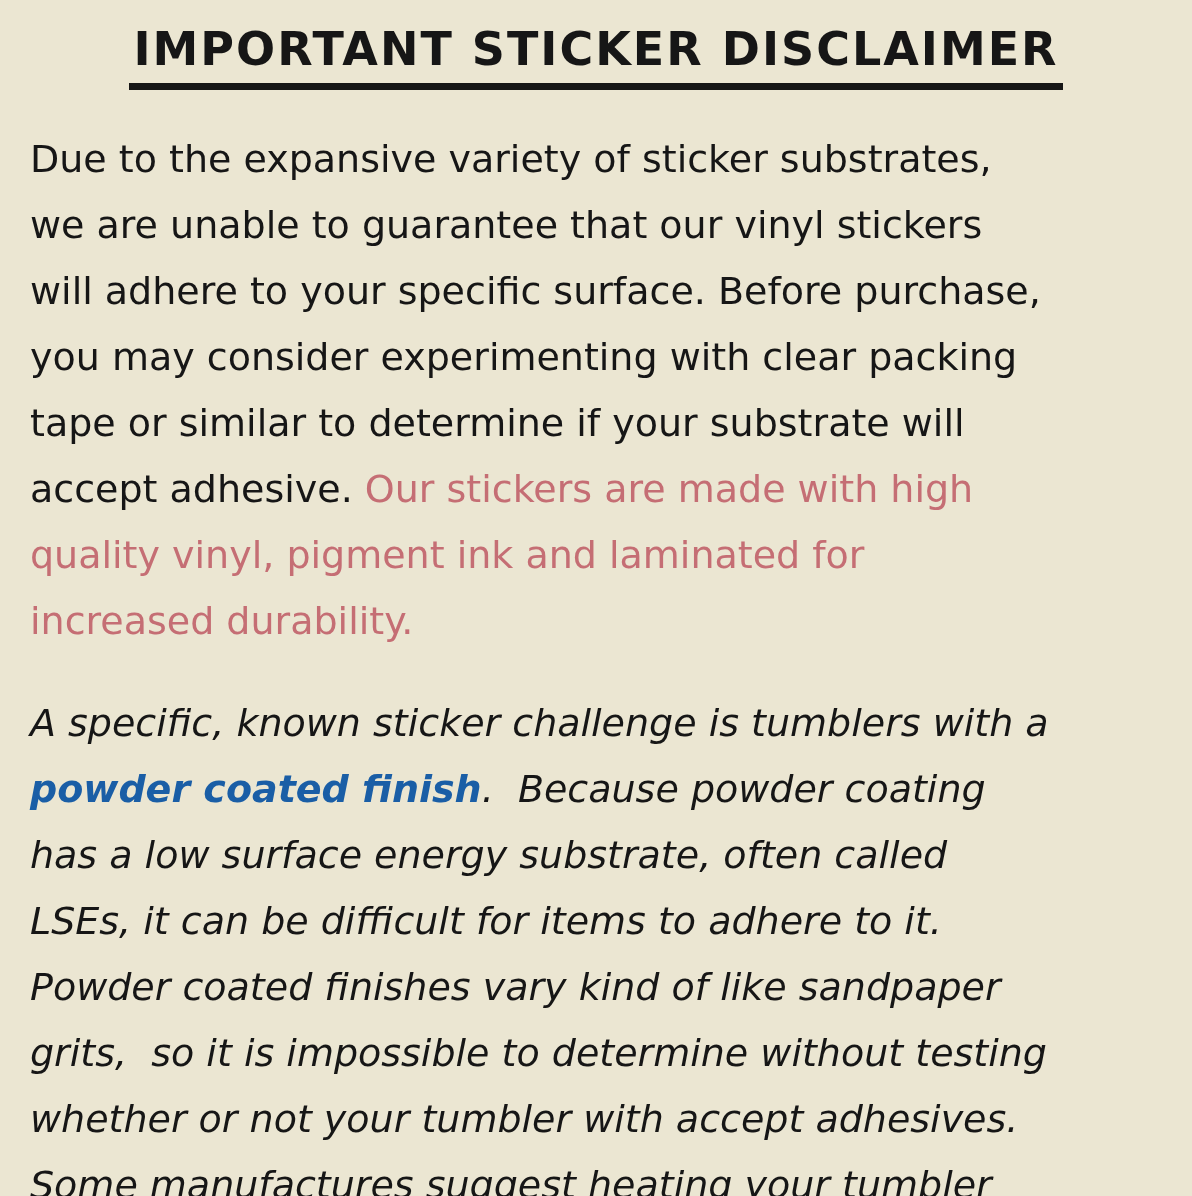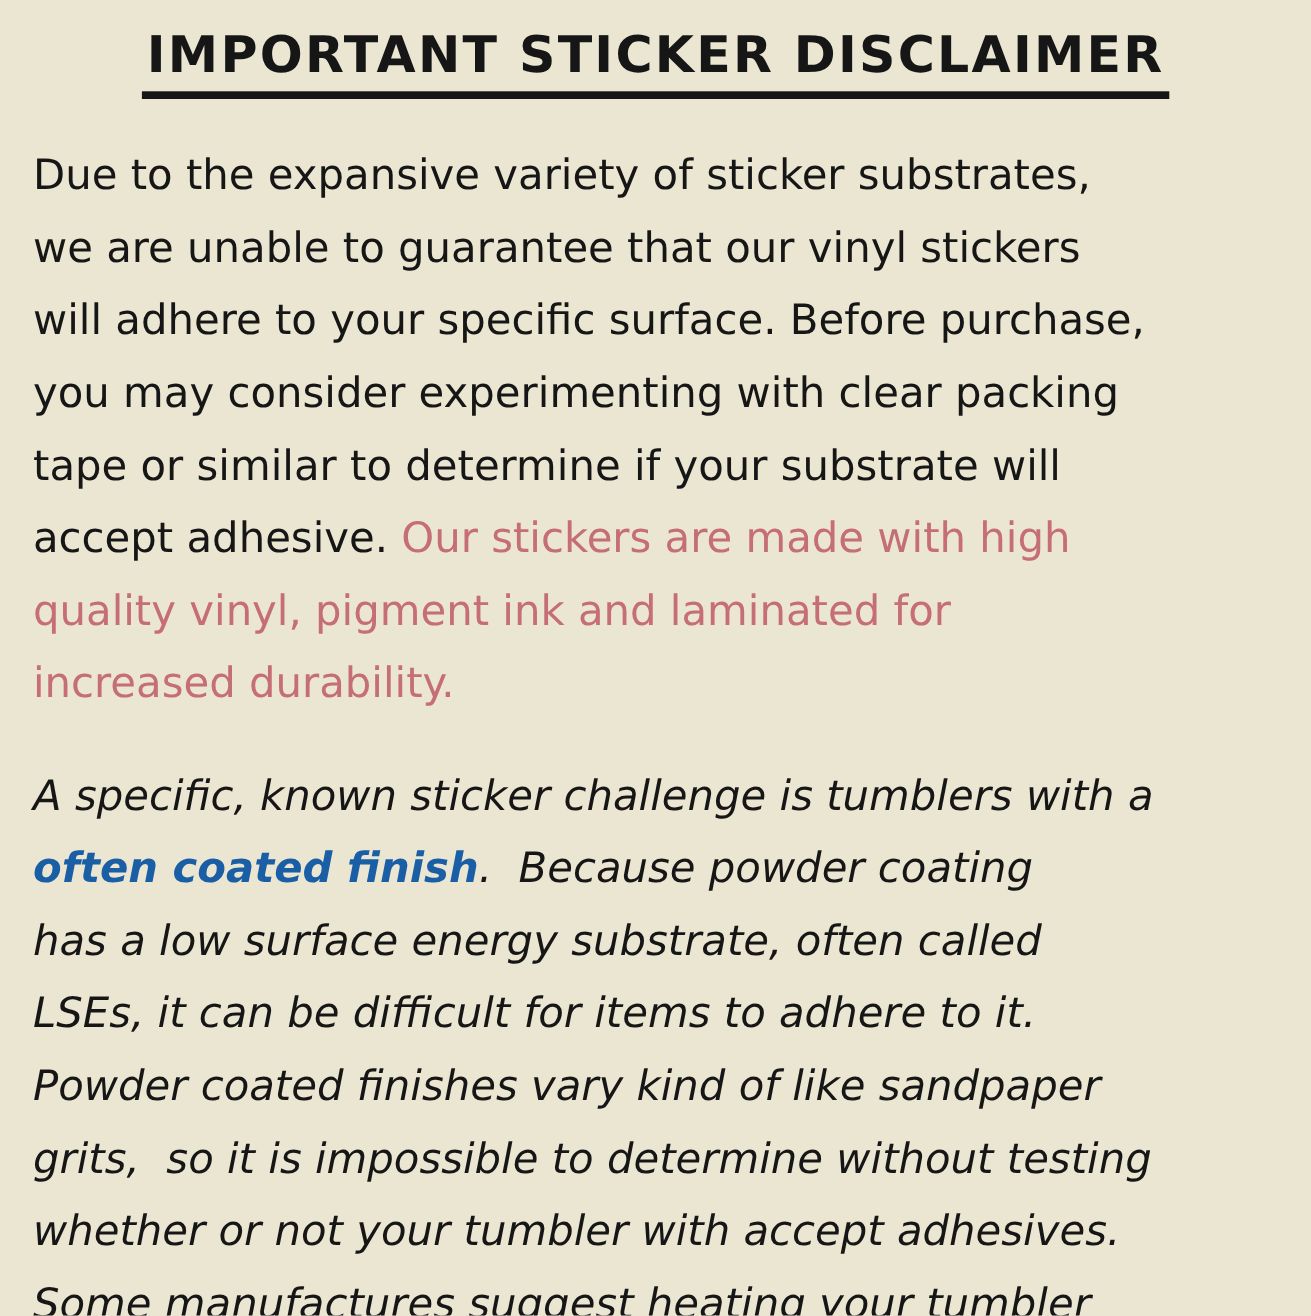--- a/index.html
+++ b/index.html
@@ -67,21 +67,21 @@
   <p class="para"><span class="seg-black">Due to the expansive variety of sticker substrates,
 we are unable to guarantee that our vinyl stickers
 will adhere to your specific surface. Before purchase,
 you may consider experimenting with clear packing
 tape or similar to determine if your substrate will
 accept adhesive. </span><span class="seg-red">Our stickers are made with high
 quality vinyl, pigment ink and laminated for
 increased durability.</span></p>
 
   <p class="para"><span class="seg-black">A specific, known sticker challenge is tumblers with a
-</span><span class="seg-blue">often coated finish</span><span class="seg-black">.  Because powder coating
+</span><span class="seg-blue">powder coated finish</span><span class="seg-black">.  Because powder coating
 has a low surface energy substrate, often called
 LSEs, it can be difficult for items to adhere to it.
 Powder coated finishes vary kind of like sandpaper
 grits,  so it is impossible to determine without testing
 whether or not your tumbler with accept adhesives.
 Some manufactures suggest heating your tumbler
 before applying your stickers to increase the
 tackiness of the adhesive.</span></p>
 
 </div>

